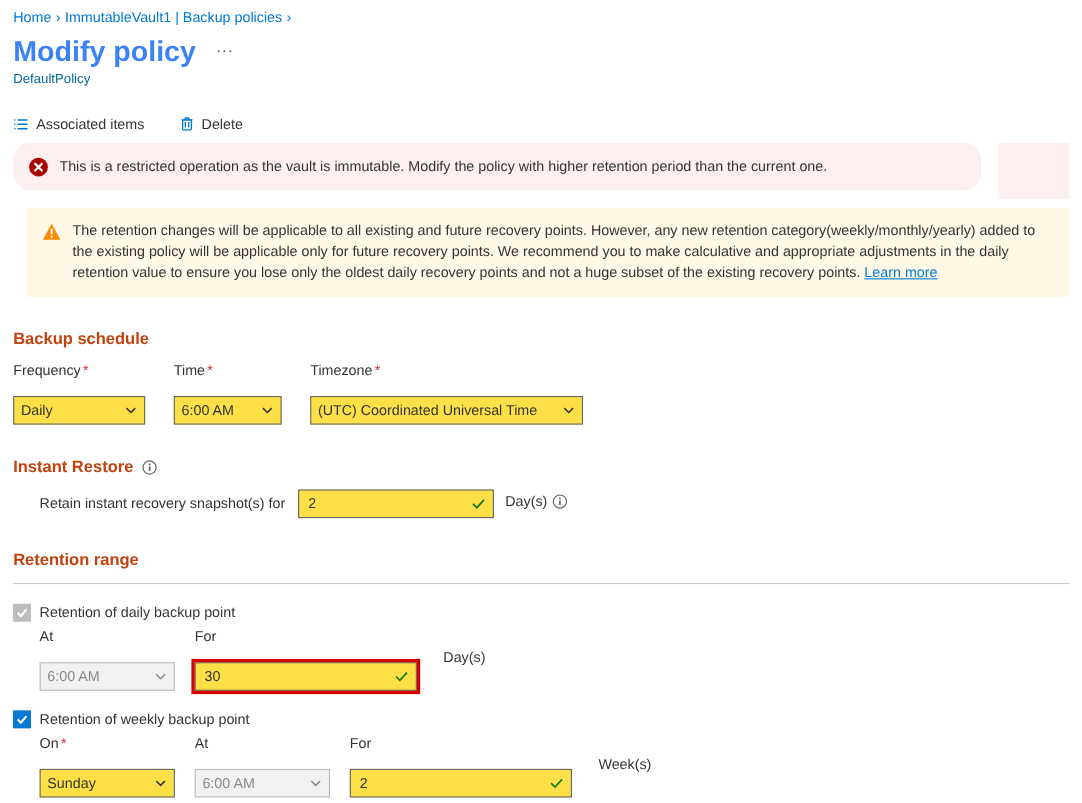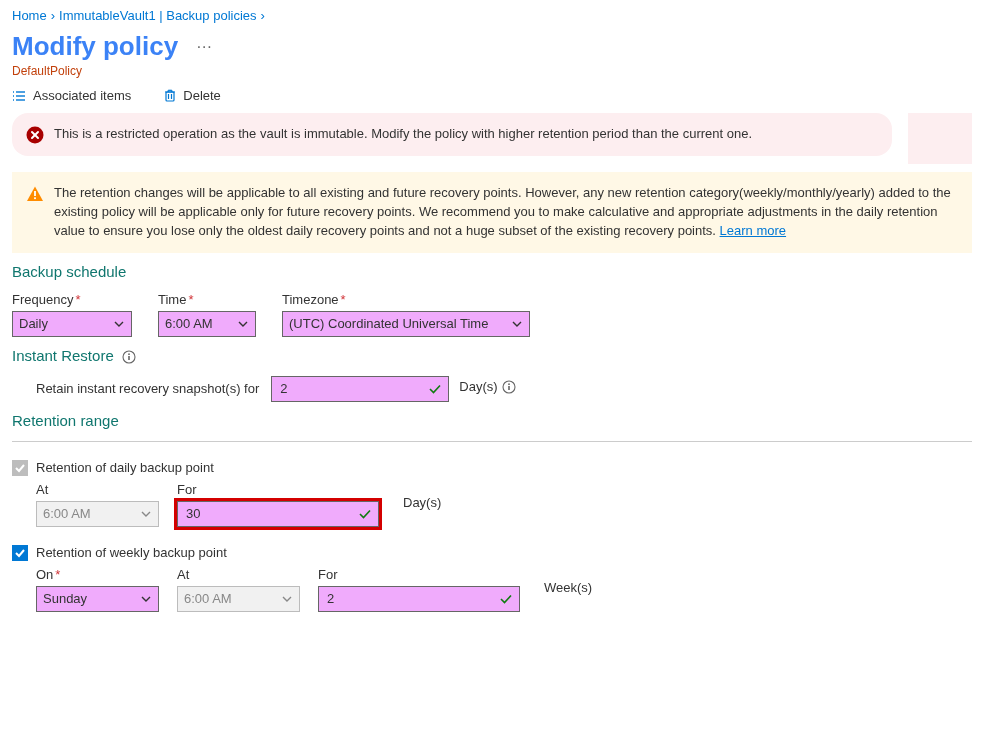--- a/index.html
+++ b/index.html
@@ -15,49 +15,49 @@
   a { color: #0078d4; text-decoration: none; }
 
   
   .breadcrumb { font-size: 13px; color: #0078d4; display:flex; align-items:flex-start; gap:4px; }
   .breadcrumb .chev { color:#0078d4; }
 
   
   .page-title-row { display:flex; align-items:center; gap:14px; margin-top:8px; }
   .page-title { font-size: 26px; font-weight:600; color:#3b82f6; }
   .ellipsis-btn { color:#666; font-size:16px; cursor:pointer; padding:0 4px;}
-  .subtitle { font-size:12px; color:#c2410c; margin-top:2px; margin-bottom:10px;}
+  .subtitle { font-size:12px; color:#0369a1; margin-top:2px; margin-bottom:27px;}
 
   
   .toolbar { display:flex; gap:32px; align-items:center; margin-bottom:10px; }
   .tb-btn { display:flex; align-items:center; gap:6px; font-size:13px; color:#333; cursor:pointer; }
   .tb-btn .icon { color:#0078d4; display:inline-flex; }
 
   
   .alert { display:flex; gap:10px; padding:12px 14px; margin-bottom:8px; font-size:13px; line-height:1.45; }
   .alert-error { background:#fdeef0; }
   .alert-error-gap { width:16px; background:#fff; }
   .alert-error-row { display:flex; margin-bottom:8px; }
   .alert-error-main { flex:0 0 880px;border-radius:16px; }
   .alert-error-tail { flex:1; background:#fdeef0; }
-  .alert-warn { background:#fff8e6; }
+  .alert-warn { background:#fff8e6;margin-left:12px; }
   .alert .icon { flex-shrink:0; margin-top:1px; }
   .learn-more { color:#0078d4; text-decoration:underline; cursor:pointer; }
 
   
-  .section-head { font-size:15px; font-weight:400; color:#0f766e; margin-top:10px; margin-bottom:12px; }
+  .section-head { font-size:15px; font-weight:700; color:#c2410c; margin-top:30px; margin-bottom:12px; }
   .sep-line { border-bottom:1px solid #ccc; margin-bottom:6px; }
   .row { display:flex; gap:26px; align-items:flex-end; }
-  .field-group { display:flex; flex-direction:column; gap:4px;justify-content:flex-end; }
+  .field-group { display:flex; flex-direction:column; gap:16px;justify-content:flex-end; }
   .field-label { font-size:13px; color:#333; }
   .req { color:#d13438; margin-left:2px; }
 
   
   .combo, .tinput {
-    border:1px solid #666; background:#f0abfc; height:26px; display:flex; align-items:center;
+    border:1px solid #666; background:#fde047; height:26px; display:flex; align-items:center;
     padding:0 6px; font-size:13px; color:#333; position:relative;
   }
   .combo { justify-content:space-between; cursor:pointer; }
   .combo .chev-down { margin-left:8px; }
   .combo.disabled, .tinput.disabled { background:#f1f1f1; color:#888; border-color:#bcbcbc; }
   .tinput input { border:none; outline:none; font-size:13px; width:100%; background:transparent; color:inherit; font-family:inherit; }
   .valid-check { color:#107c10; }
   .unit-label { font-size:13px; color:#333; margin-left:6px; align-self:center; margin-bottom:4px;}
   .info-icon { display:inline-flex; margin-left:4px; vertical-align:middle; }
 

